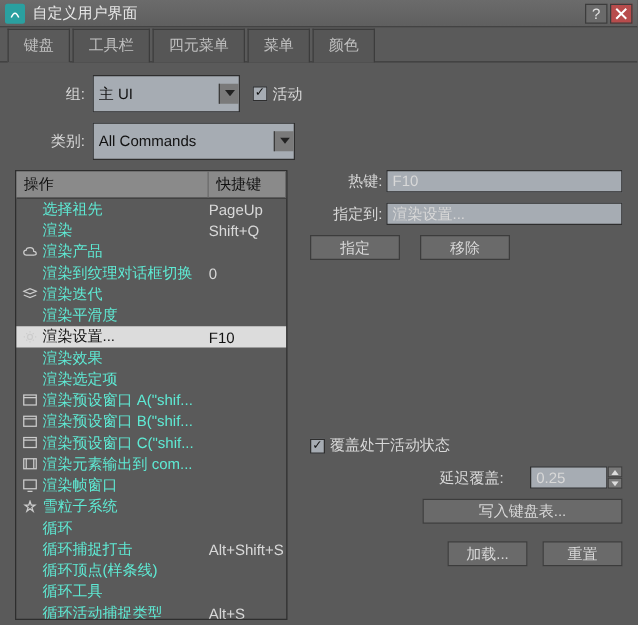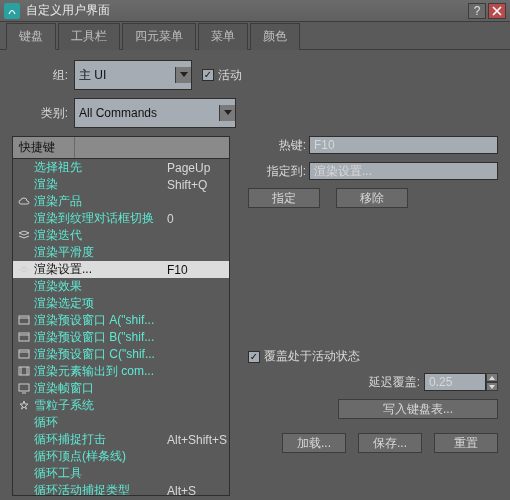--- a/index.html
+++ b/index.html
@@ -95,20 +95,21 @@
             <path d="M0 0 L4 5 L8 0" fill="#222"></path>
           </svg>
         </div>
     </div>
   </div>
 
   <div class="cols">
     <div class="left">
       <div class="list">
         <div class="list-hdr">
+          <div class="h1">操作</div>
           <div class="h2">快捷键</div>
         </div>
         <div class="list-body" id="listbody">
             <div class="li">
               <span class="ico"></span>
               <span class="txt">选择祖先</span>
               <span class="sc">PageUp</span>
             </div>
             <div class="li">
               <span class="ico"></span>
@@ -272,21 +273,21 @@
         </div>
       </div>
 
       <div style="height:140px"></div>
 
       <div class="row">
         <div class="chk" id="ovchk">✓</div>
         <div>覆盖处于活动状态</div>
       </div>
       <div class="row" style="justify-content:flex-end">
-        <div style="margin-right:4px">延迟覆盖:</div>
+        <div style="margin-right:21px">延迟覆盖:</div>
         <div class="textbox" style="width:62px">
             <span style="flex:1">0.25</span>
           </div>
         <div style="width:12px;display:flex;flex-direction:column">
           <div style="height:9px;background:#7a7a7a;border:1px solid #3c3c3c;display:flex;align-items:center;justify-content:center">
               <svg width="6" height="4">
                 <path d="M0 4 L3 0 L6 4" fill="#ddd"></path>
               </svg>
             </div>
           <div style="height:9px;background:#7a7a7a;border:1px solid #3c3c3c;display:flex;align-items:center;justify-content:center">
@@ -296,18 +297,17 @@
             </div>
         </div>
       </div>
 
       <div style="display:flex;justify-content:flex-end;margin-top:8px">
         <div class="btn" style="width:160px">写入键盘表...</div>
       </div>
 
       <div class="bottom-btns">
         <div class="btn" style="width:64px">加载...</div>
-        <div class="btn" style="width:64px">保存...</div>
         <div class="btn" style="width:64px">重置</div>
       </div>
     </div>
   </div>
 </div>
 
 </body></html>

